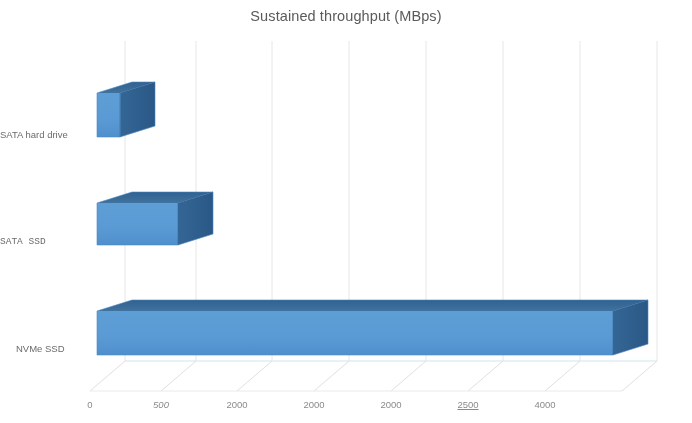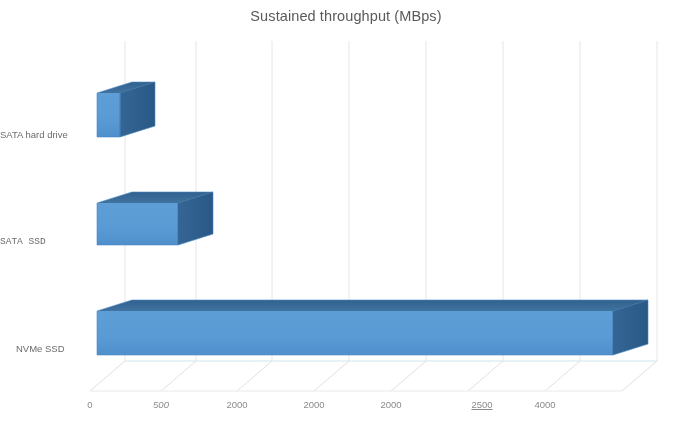--- a/index.html
+++ b/index.html
@@ -148,17 +148,17 @@
   <div class="tick-label" style="left:70px; top:399px; width:40px;">0</div>
 
   <div class="tick-label" style="left:141px; top:399px; width:40px;font-style:italic;">500</div>
 
   <div class="tick-label" style="left:217px; top:399px; width:40px;">2000</div>
 
   <div class="tick-label" style="left:294px; top:399px; width:40px;">2000</div>
 
   <div class="tick-label" style="left:371px; top:399px; width:40px;text-align:center;">2000</div>
 
-  <div class="tick-label" style="left:462px; top:399px; width:40px;text-decoration:underline;">2500</div>
+  <div class="tick-label" style="left:448px; top:399px; width:40px;text-decoration:underline;">2500</div>
 
   <div class="tick-label" style="left:525px; top:399px; width:40px;">4000</div>
 
 </div>
 
 </body></html>

